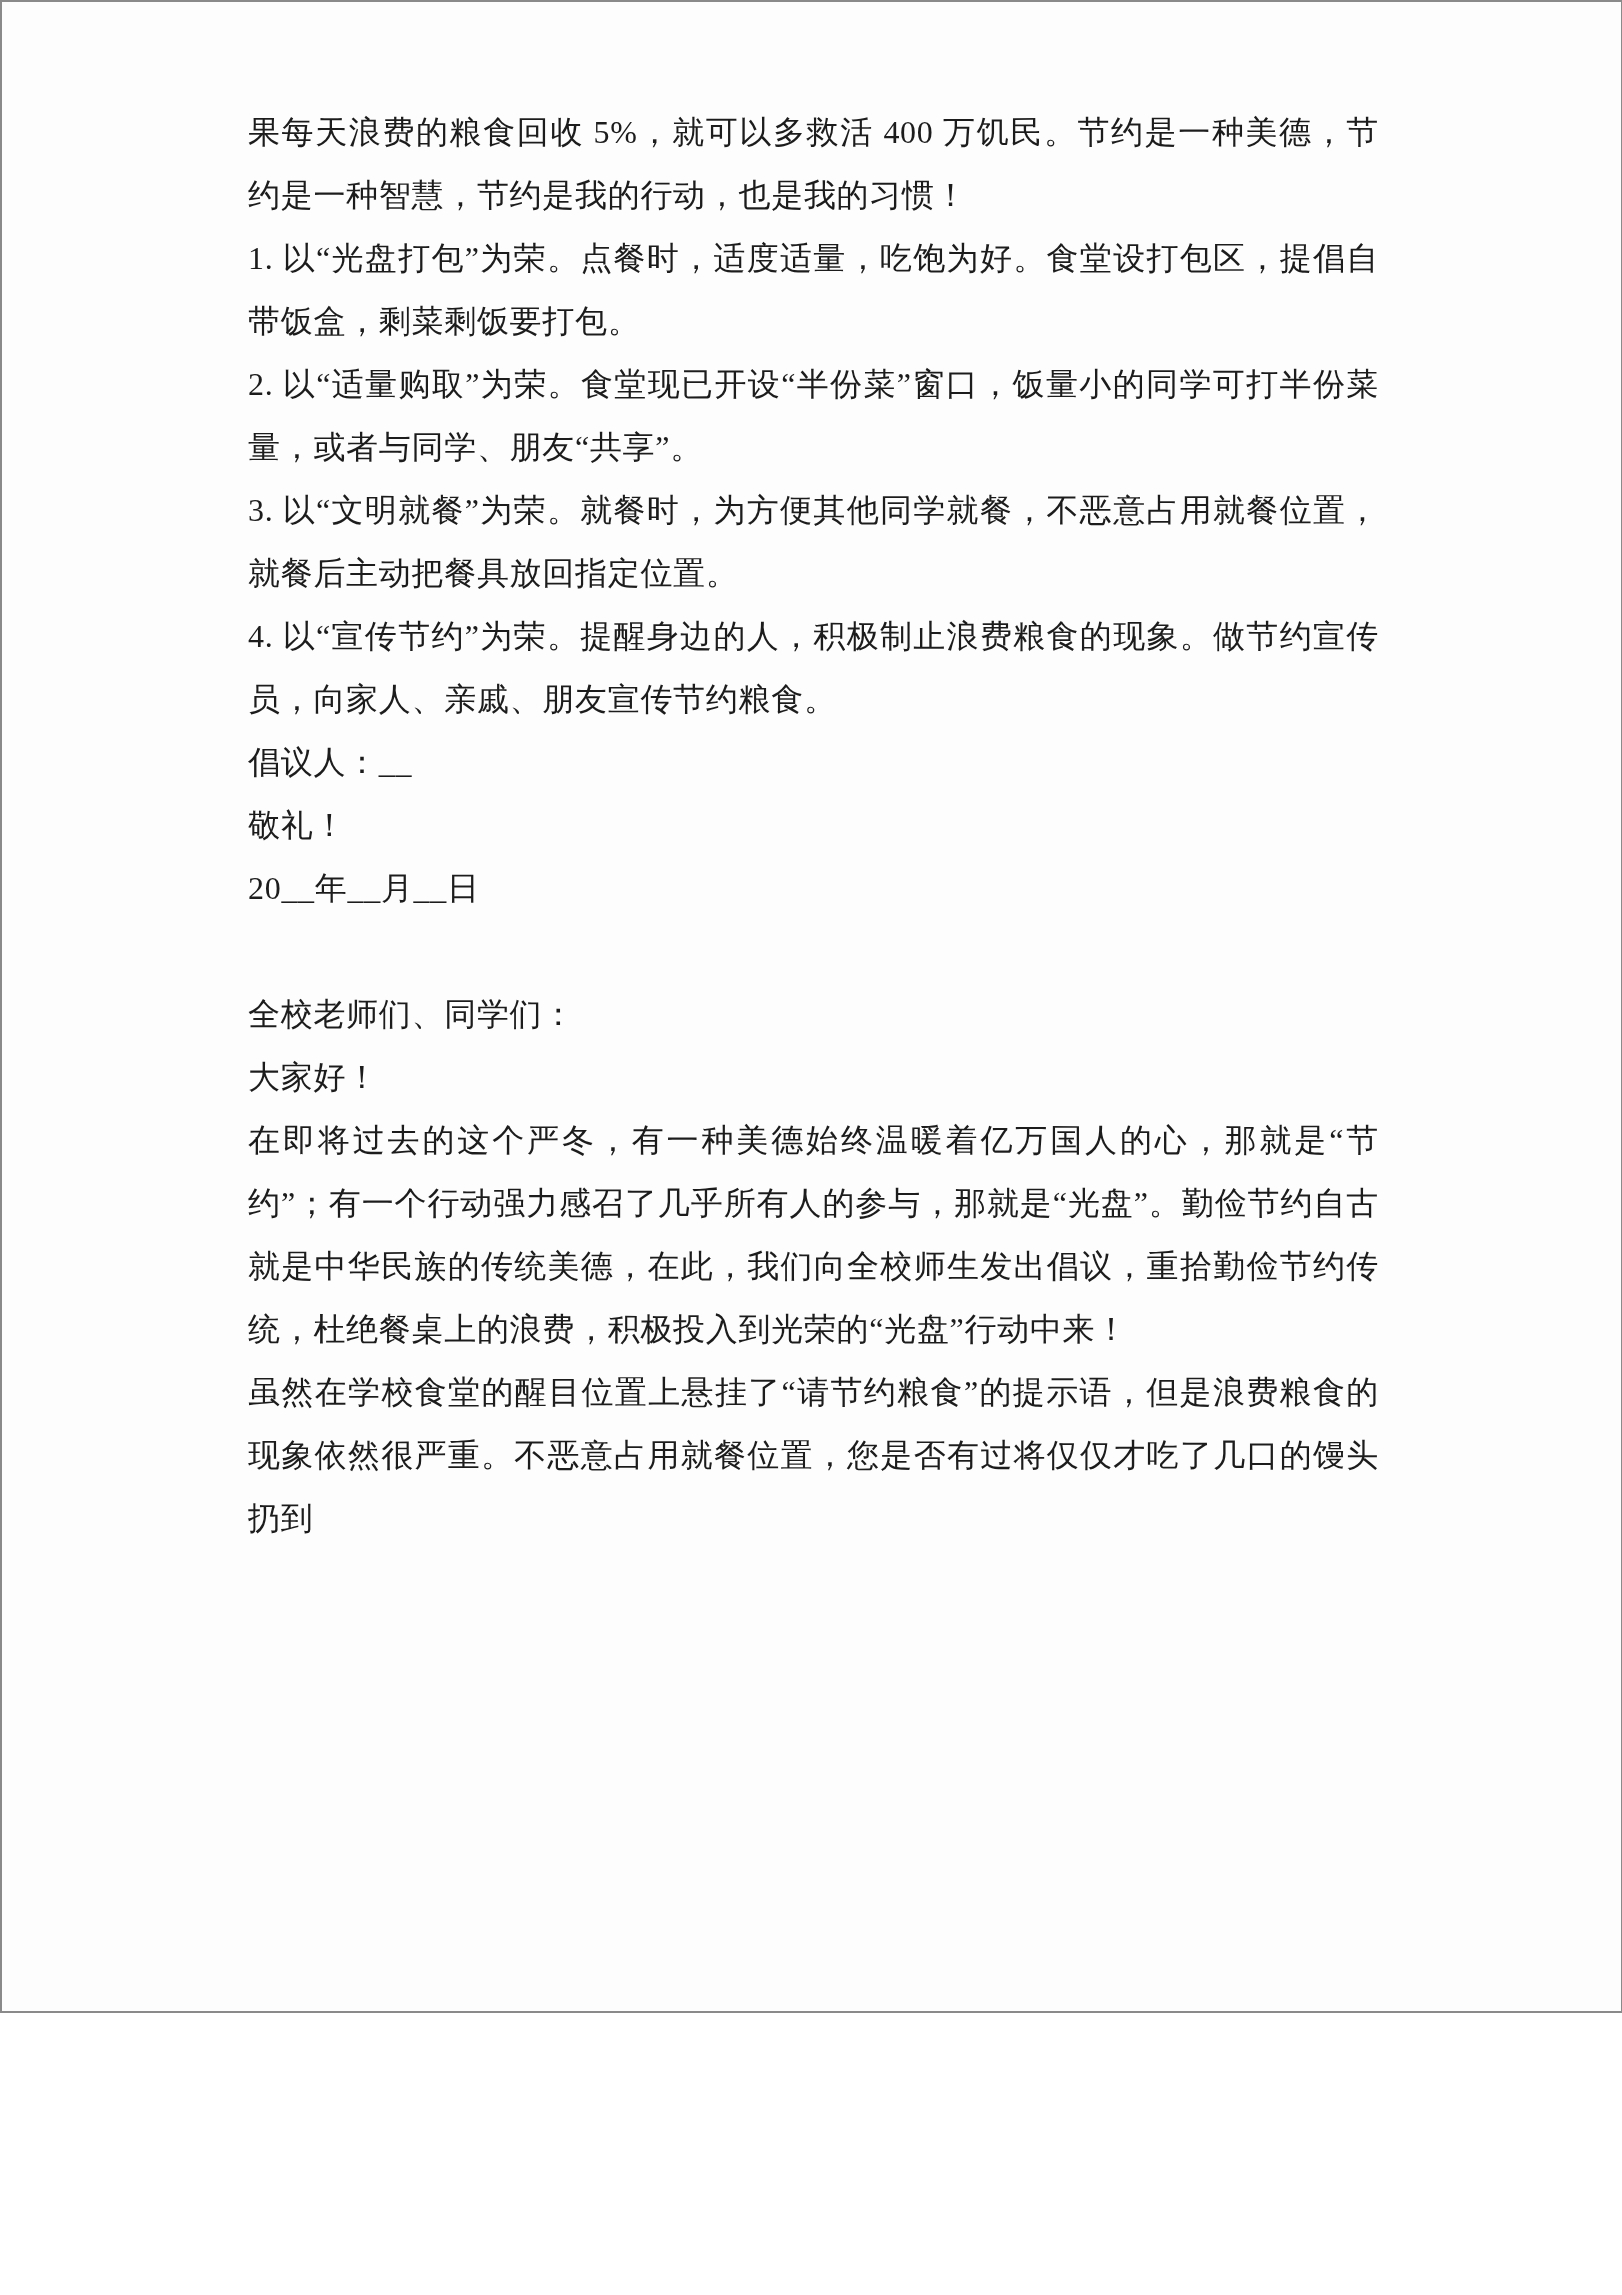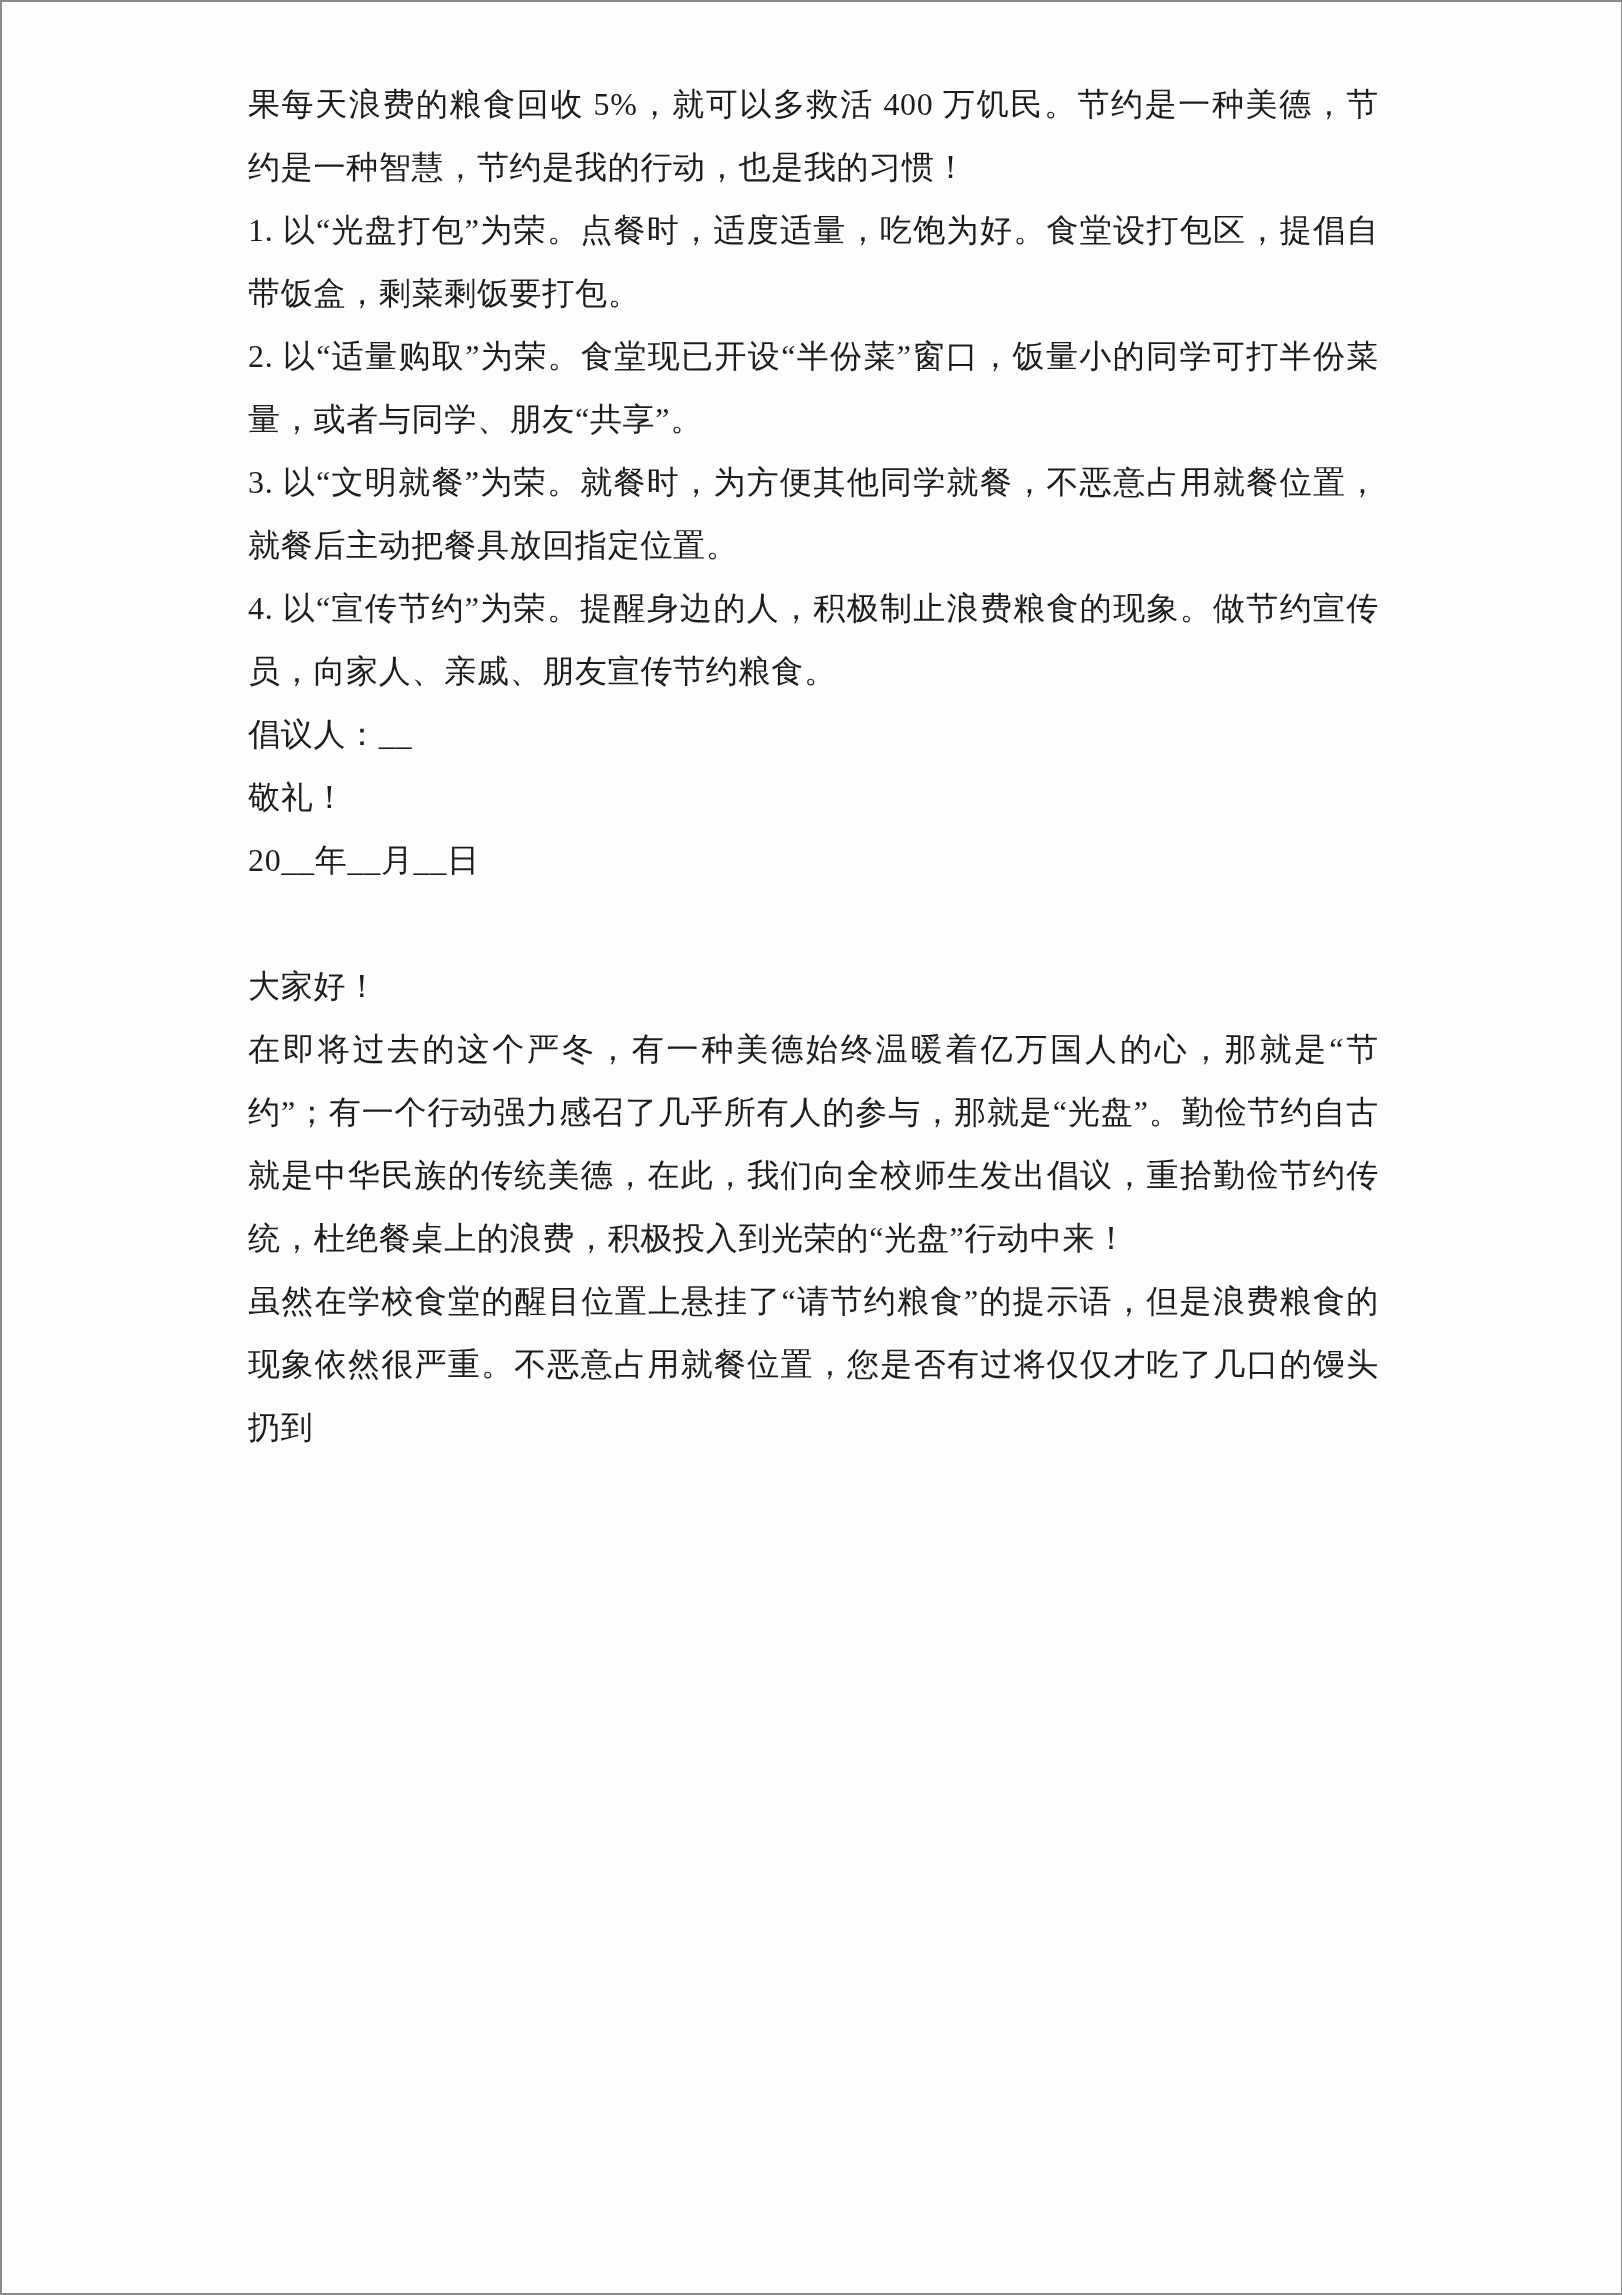--- a/index.html
+++ b/index.html
@@ -8,24 +8,24 @@
     background: #ffffff;
   }
   body {
     width: 1623px;
     height: 2295px;
     font-family: "Liberation Serif", "DejaVu Serif", serif;
   }
   .page {
     box-sizing: border-box;
     width: 1623px;
-    height: 2295px;
+    height: 2013px;
     border: 2px solid #8a8a8a;
     background: #fdfdfd;
-    padding: 71px 242px 0 246px;
+    padding: 99px 242px 0 246px;
     overflow: hidden;
   }
   .doc-body {
     width: 100%;
   }
   .doc-paragraph {
     margin: 0;
     padding: 0;
     font-size: 32px;
     line-height: 63px;
@@ -49,18 +49,19 @@
   <div class="doc-body">
       <p class="doc-paragraph">果每天浪费的粮食回收 5%，就可以多救活 400 万饥民。节约是一种美德，节约是一种智慧，节约是我的行动，也是我的习惯！</p>
       <p class="doc-paragraph">1. 以“光盘打包”为荣。点餐时，适度适量，吃饱为好。食堂设打包区，提倡自带饭盒，剩菜剩饭要打包。</p>
       <p class="doc-paragraph">2. 以“适量购取”为荣。食堂现已开设“半份菜”窗口，饭量小的同学可打半份菜量，或者与同学、朋友“共享”。</p>
       <p class="doc-paragraph">3. 以“文明就餐”为荣。就餐时，为方便其他同学就餐，不恶意占用就餐位置，就餐后主动把餐具放回指定位置。</p>
       <p class="doc-paragraph">4. 以“宣传节约”为荣。提醒身边的人，积极制止浪费粮食的现象。做节约宣传员，向家人、亲戚、朋友宣传节约粮食。</p>
       <p class="doc-paragraph">倡议人：__</p>
       <p class="doc-paragraph">敬礼！</p>
       <p class="doc-paragraph">20__年__月__日</p>
       <p class="doc-paragraph blank"></p>
+      <p class="doc-paragraph">全校老师们、同学们：</p>
       <p class="doc-paragraph">大家好！</p>
       <p class="doc-paragraph">在即将过去的这个严冬，有一种美德始终温暖着亿万国人的心，那就是“节约”；有一个行动强力感召了几乎所有人的参与，那就是“光盘”。勤俭节约自古就是中华民族的传统美德，在此，我们向全校师生发出倡议，重拾勤俭节约传统，杜绝餐桌上的浪费，积极投入到光荣的“光盘”行动中来！</p>
       <p class="doc-paragraph">虽然在学校食堂的醒目位置上悬挂了“请节约粮食”的提示语，但是浪费粮食的现象依然很严重。不恶意占用就餐位置，您是否有过将仅仅才吃了几口的馒头扔到</p>
     </div>
 </div>
 
 
 </body></html>

